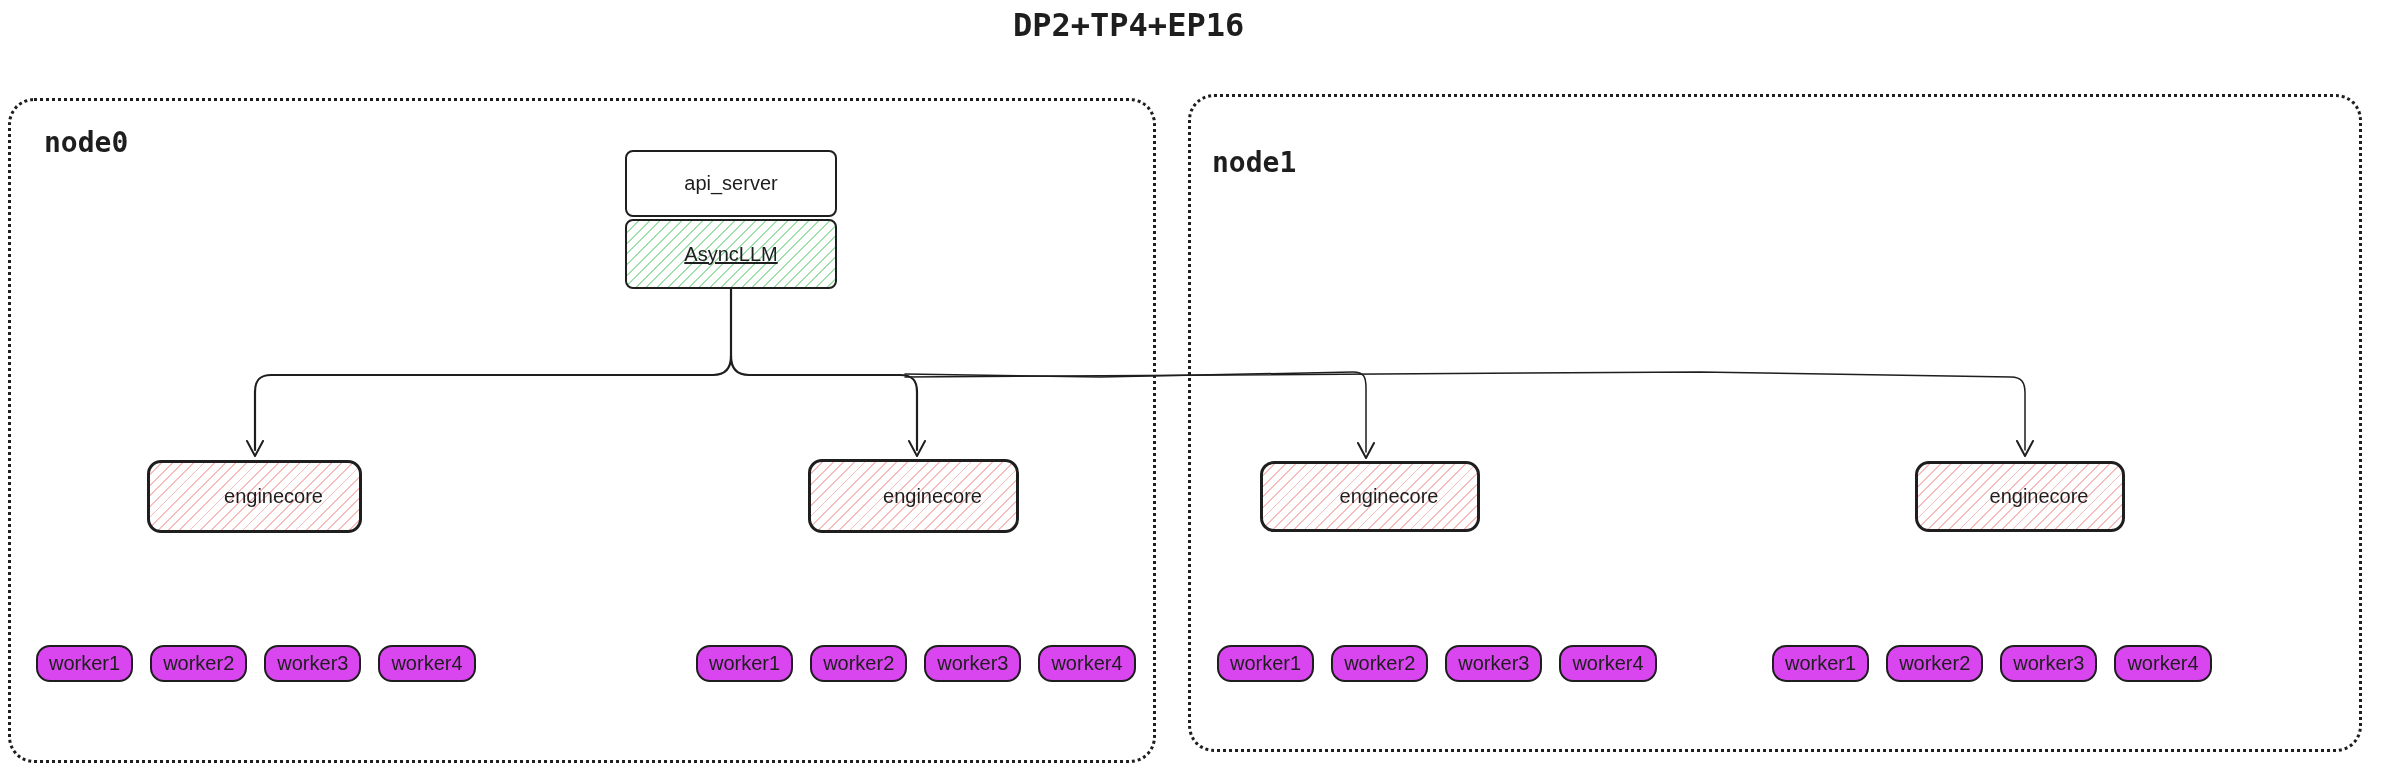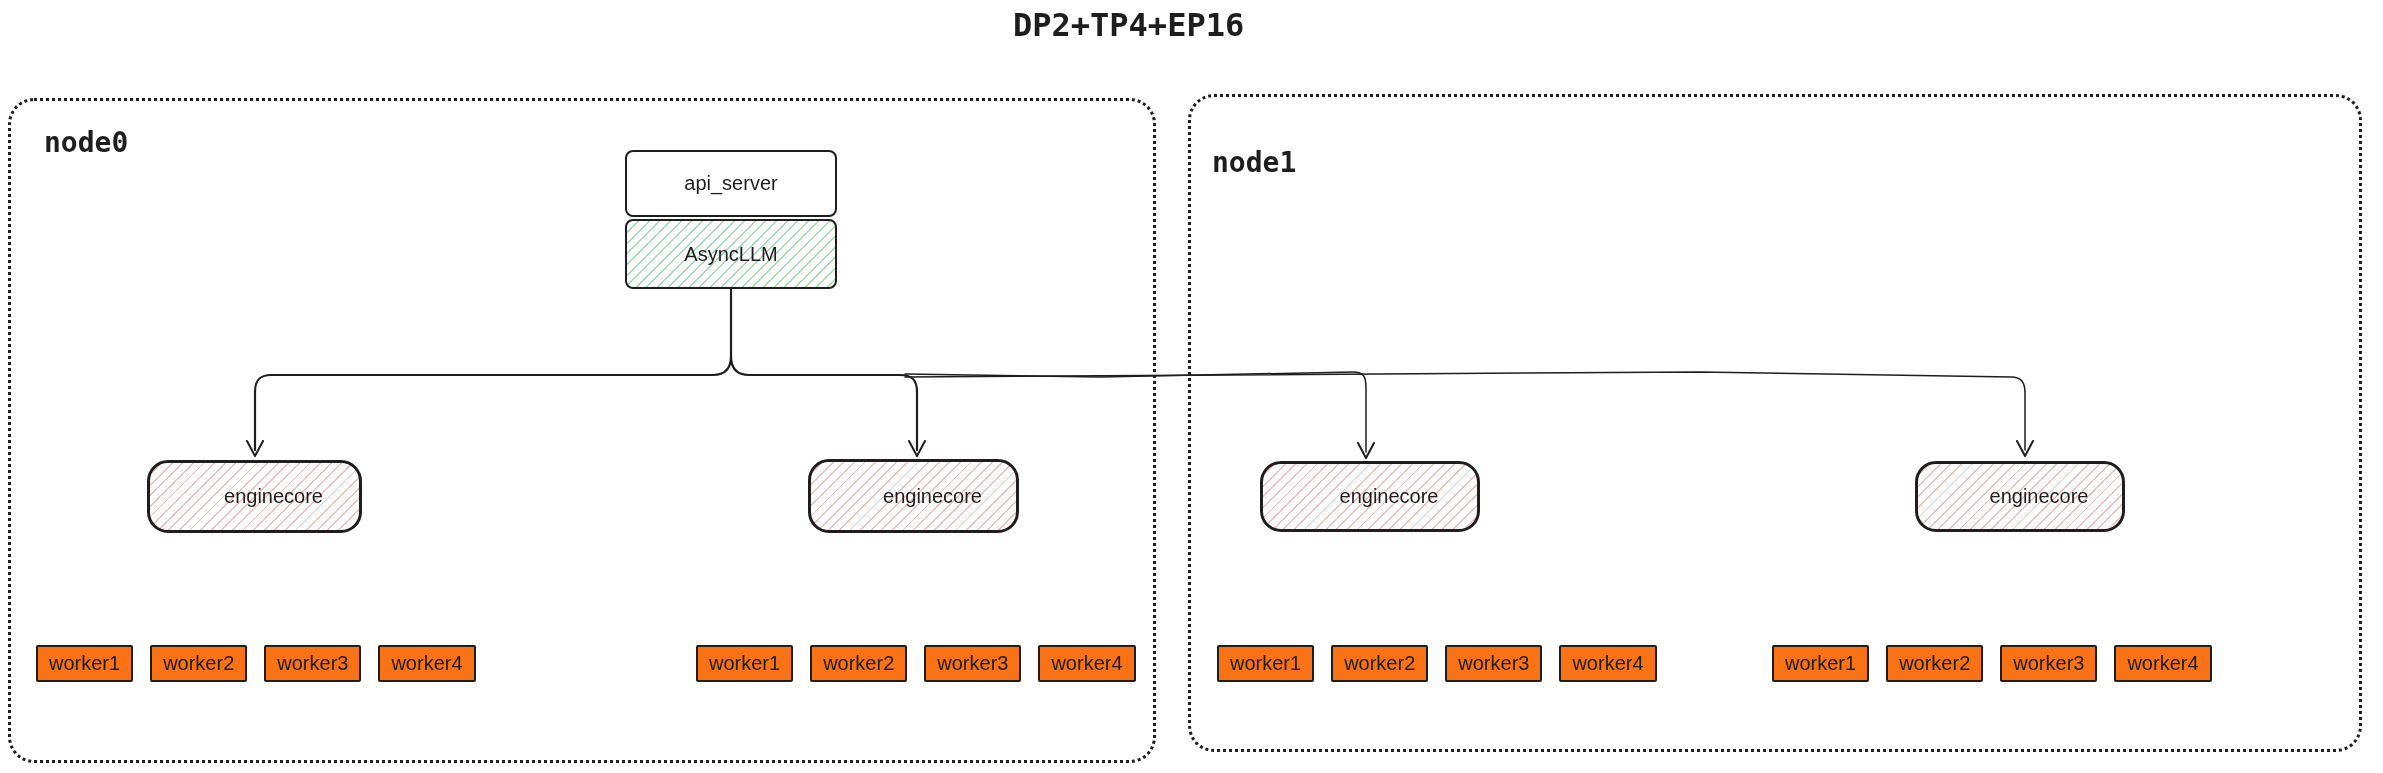--- a/index.html
+++ b/index.html
@@ -20,38 +20,39 @@
   .node-label{
     position:absolute;
     font-family:"DejaVu Sans Mono","Liberation Mono",monospace;
     font-weight:bold;font-size:28px;white-space:nowrap;
   }
   .shape{
     position:absolute;display:flex;align-items:center;justify-content:center;
     border:2.5px solid #1e1e1e;border-radius:8px;background:#ffffff;
     box-sizing:border-box;font-size:20px;white-space:nowrap;
   }
-  .engine{border-width:3px;border-radius:21px;padding-left:38px;}
+  .engine{border-width:3px;border-radius:14px;padding-left:38px;}
   .hatch-green{
     background-image:repeating-linear-gradient(135deg,
       rgba(64,192,87,.50) 0px, rgba(64,192,87,.50) 1.4px,
       transparent 1.4px, transparent 7.5px);
+    text-decoration:underline;
   }
   .hatch-red{
     background-image:repeating-linear-gradient(135deg,
       rgba(224,49,49,.32) 0px, rgba(224,49,49,.32) 1.3px,
       transparent 1.3px, transparent 7.5px);
   }
   .worker-row{
     position:absolute;top:645px;display:flex;gap:17px;
   }
   .worker{
     display:flex;align-items:center;justify-content:center;
     height:37px;padding:0 11px;box-sizing:border-box;
-    border:2.5px solid #1e1e1e;border-radius:2px;background:#f97316;
+    border:2.5px solid #1e1e1e;border-radius:14px;background:#d946ef;
     font-size:20px;white-space:nowrap;
   }
   .wires{position:absolute;left:0;top:0;pointer-events:none;}
 </style>
 </head>
 <body>
 
 <div class="title">DP2+TP4+EP16</div>
 
 <div class="node" style="left:8px;top:98px;width:1148px;height:665px;"></div>

